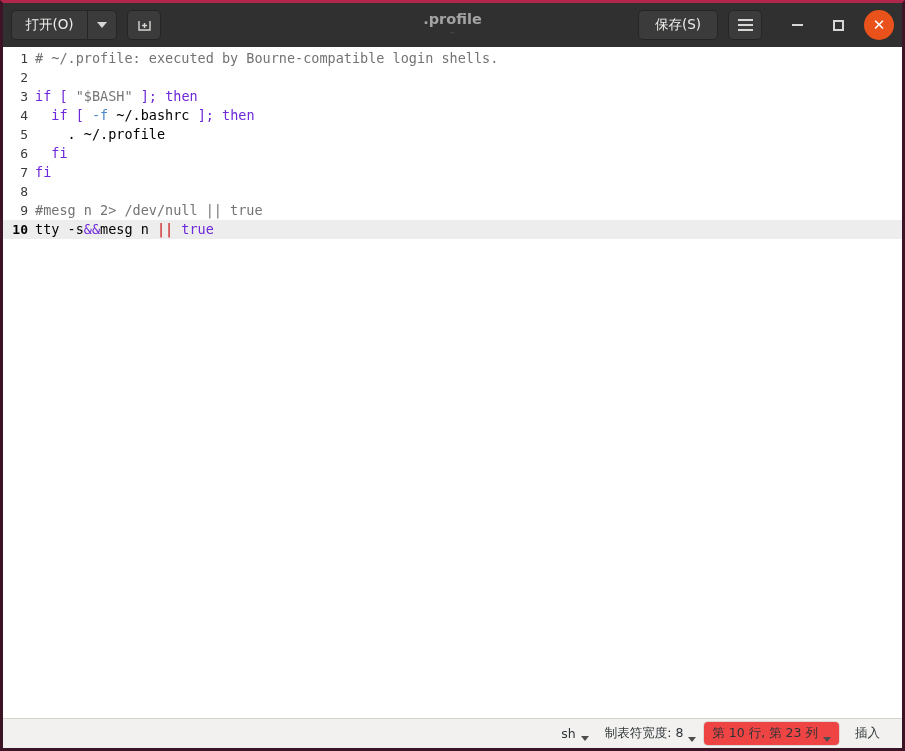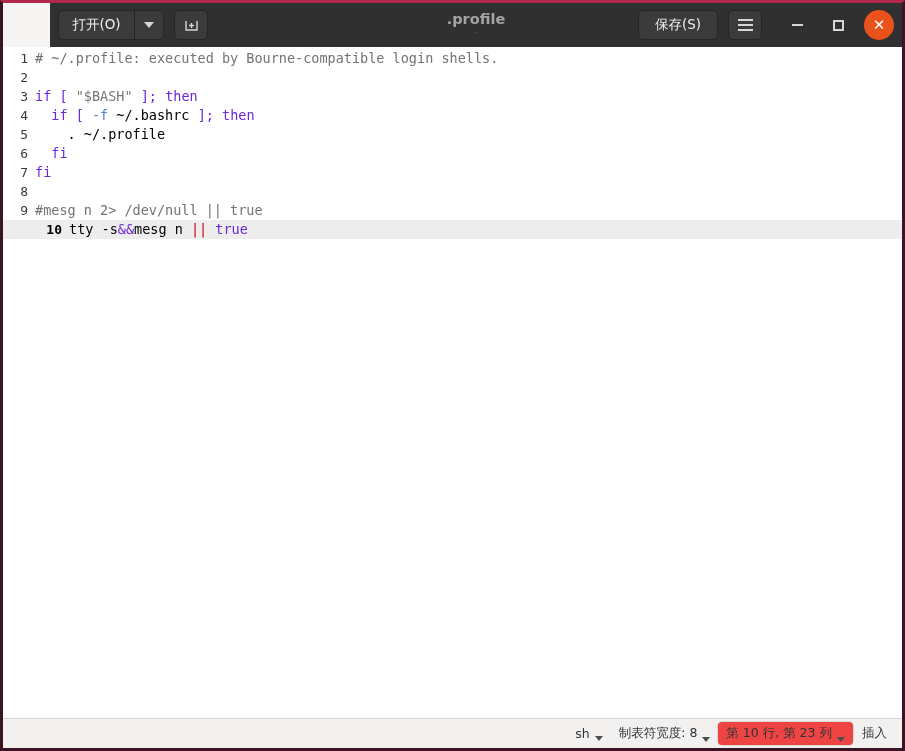--- a/index.html
+++ b/index.html
@@ -153,21 +153,21 @@
   .code-line.current { background: #ededed; }
 
   .gutter-num {
     width: 30px;
     flex: 0 0 30px;
     text-align: right;
     padding-right: 5px;
     color: #3a3a3a;
     font-size: 13px;
   }
-  .code-line.current .gutter-num { font-weight: bold; color: #000; margin-left: 34px; }
+  .code-line.current .gutter-num { font-weight: bold; color: #000; }
 
   .code-text {
     flex: 1 1 auto;
     padding-left: 2px;
     color: #000000;
   }
 
   .tok-comment { color: #737373; }
   .tok-kw      { color: #6d28d9; font-weight: normal; }
   .tok-str     { color: #777777; }
@@ -202,21 +202,21 @@
     background: #ef4444;
     box-shadow: 0 0 0 1px #dcd8d4;
   }
   .caret {
     width: 0; height: 0;
     border-left: 4px solid transparent;
     border-right: 4px solid transparent;
     border-top: 5px solid #4d4d4d;
     display: inline-block;
   }
-  .sb-static { padding: 3px 9px; white-space: nowrap; }
+  .sb-static { padding: 3px 16px; white-space: nowrap; }
 
   
   .ico-caret-down {
     width: 0; height: 0;
     border-left: 5px solid transparent;
     border-right: 5px solid transparent;
     border-top: 6px solid #d6d6d4;
   }
   .ico-hamburger { display: flex; flex-direction: column; gap: 3px; }
   .ico-hamburger i {
@@ -224,21 +224,21 @@
   }
   .ico-min { width: 11px; height: 2px; background: #d6d6d4; }
   .ico-max { width: 11px; height: 11px; border: 2px solid #d6d6d4; }
   .ico-close { font-size: 15px; line-height: 1; font-weight: 600; }
 </style>
 </head>
 <body>
 
 <div id="window" style="border-top-color: rgb(176, 38, 77);">
 
-  <div id="headerbar" style="background: rgb(48, 48, 48); margin-left: 47px;">
+  <div id="headerbar" style="background: rgb(48, 48, 48);">
 
     <div class="hb-left">
       <div class="btn" id="open-button">打开(O)</div>
 
       <div class="btn" id="open-dropdown-button">
         <span class="ico-caret-down"></span>
       </div>
 
       <div class="btn" id="new-doc-button">
         <svg width="17" height="17" viewBox="0 0 17 17">

